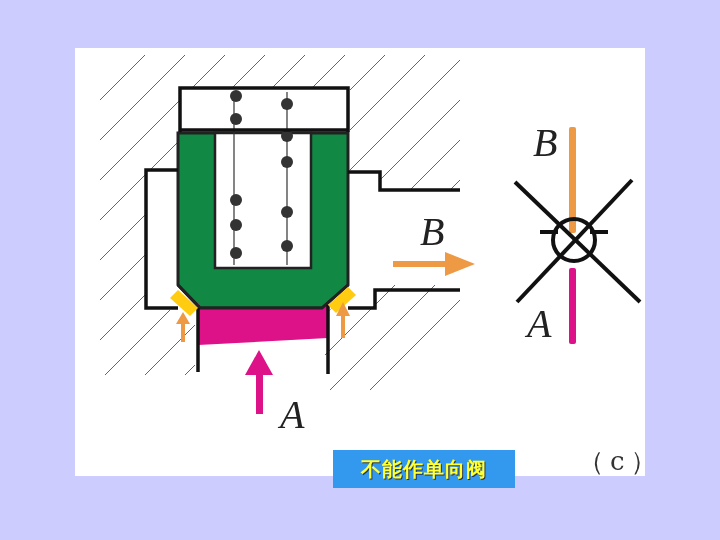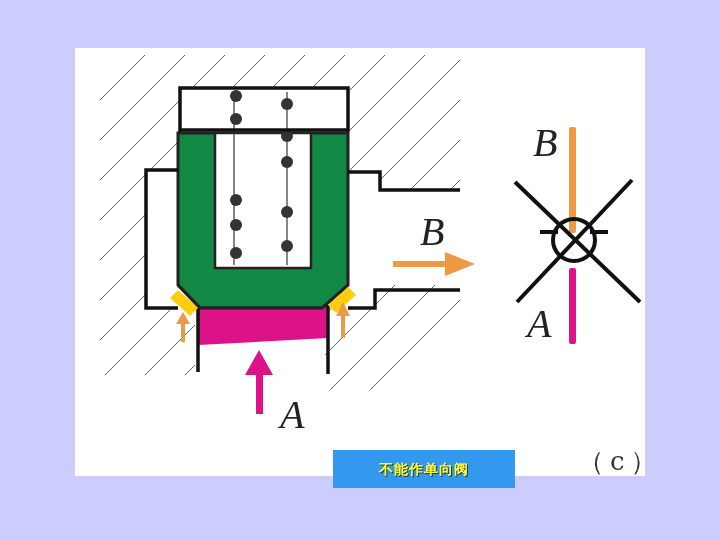--- a/index.html
+++ b/index.html
@@ -1,19 +1,19 @@
 <!DOCTYPE html>
 <html><head>
 <meta charset="utf-8">
 <style>
   html, body { margin:0; padding:0; }
   body { width:720px; height:540px; background:#ccccff; position:relative; overflow:hidden; font-family:"DejaVu Sans", sans-serif; }
   #panel { position:absolute; left:75px; top:48px; width:570px; height:428px; background:#ffffff; }
   #diagram { position:absolute; left:0; top:0; width:720px; height:540px; }
-  #caption { position:absolute; left:333px; top:450px; width:182px; height:38px; background:#3399ee; color:#ffff33; font-size:14px; font-weight:bold; line-height:38px; text-align:center; letter-spacing:1px; text-shadow:1px 1px 0 #223355; }
+  #caption { position:absolute; left:333px; top:450px; width:182px; height:38px; background:#3399ee; color:#ffff33; font-size:20px; font-weight:bold; line-height:38px; text-align:center; letter-spacing:1px; text-shadow:1px 1px 0 #223355; }
   #fig-label { position:absolute; left:578px; top:444px; font-family:"DejaVu Serif", serif; font-size:26px; color:#333; letter-spacing:6px; }
   .lbl { font-family:"Liberation Serif", serif; font-style:italic; font-size:40px; fill:#222; }
 </style>
 </head>
 <body>
 
 <div id="panel"></div>
 
 <svg id="diagram" viewBox="0 0 720 540">
   <defs>

